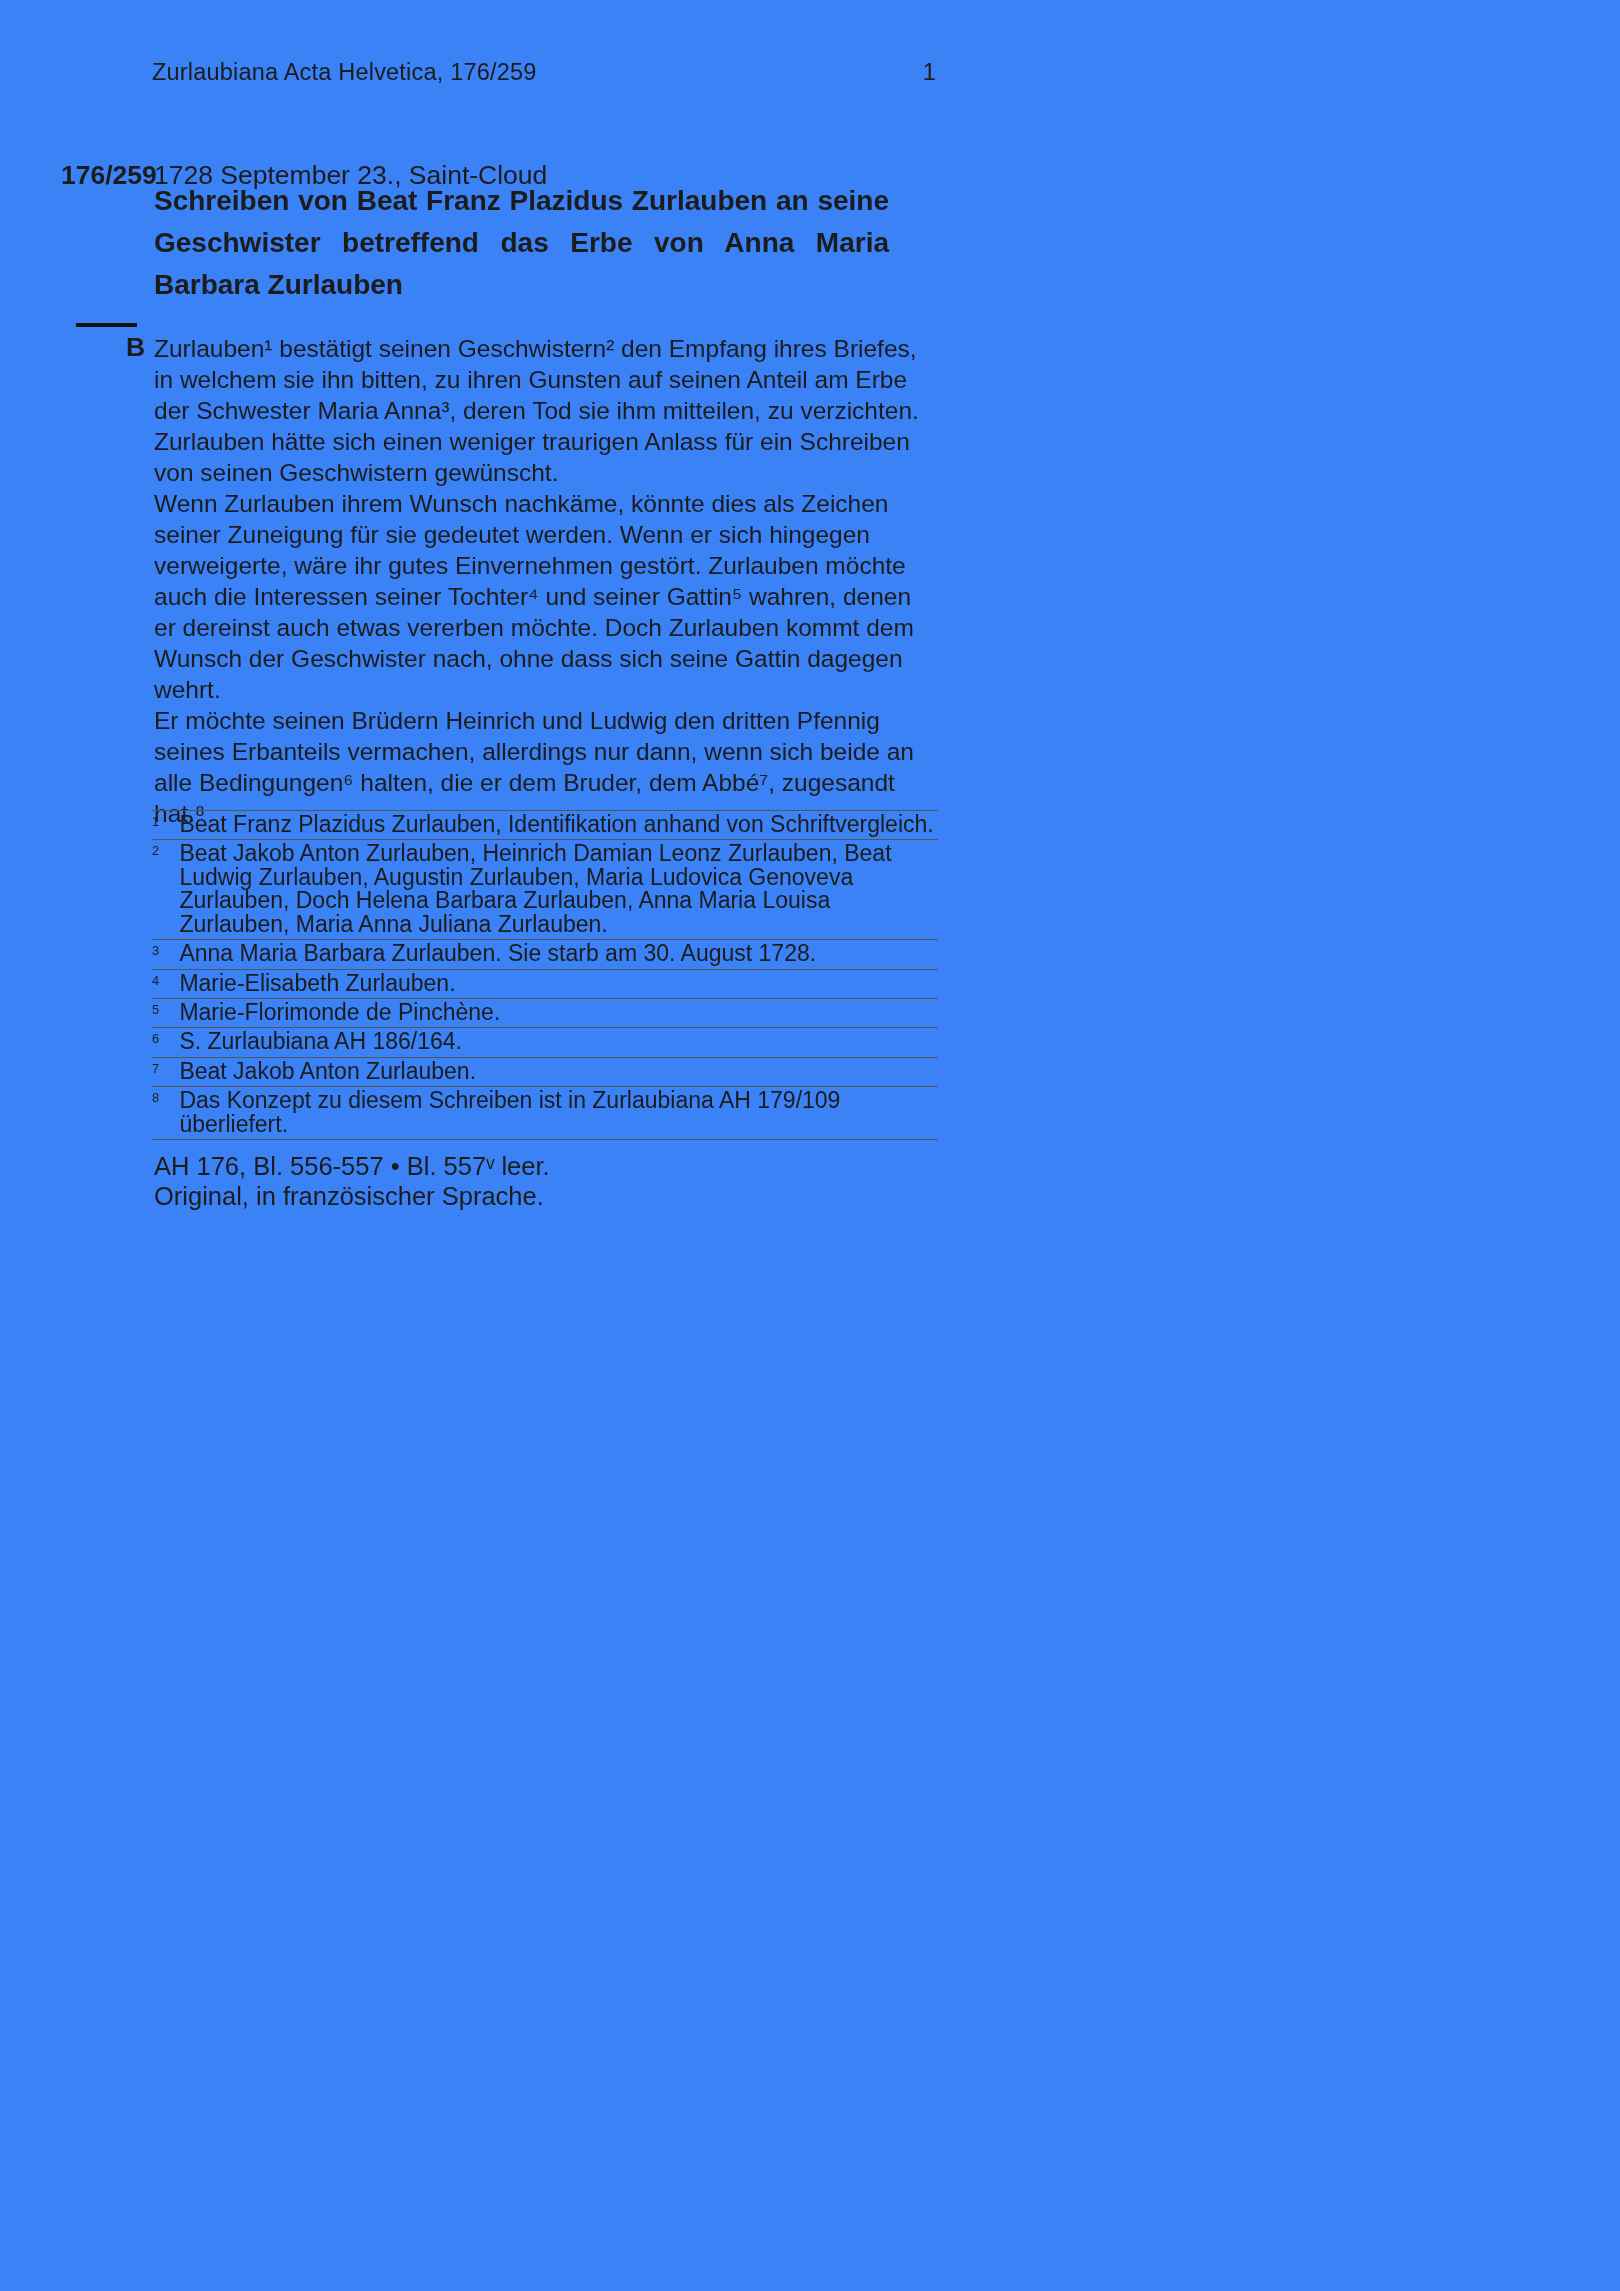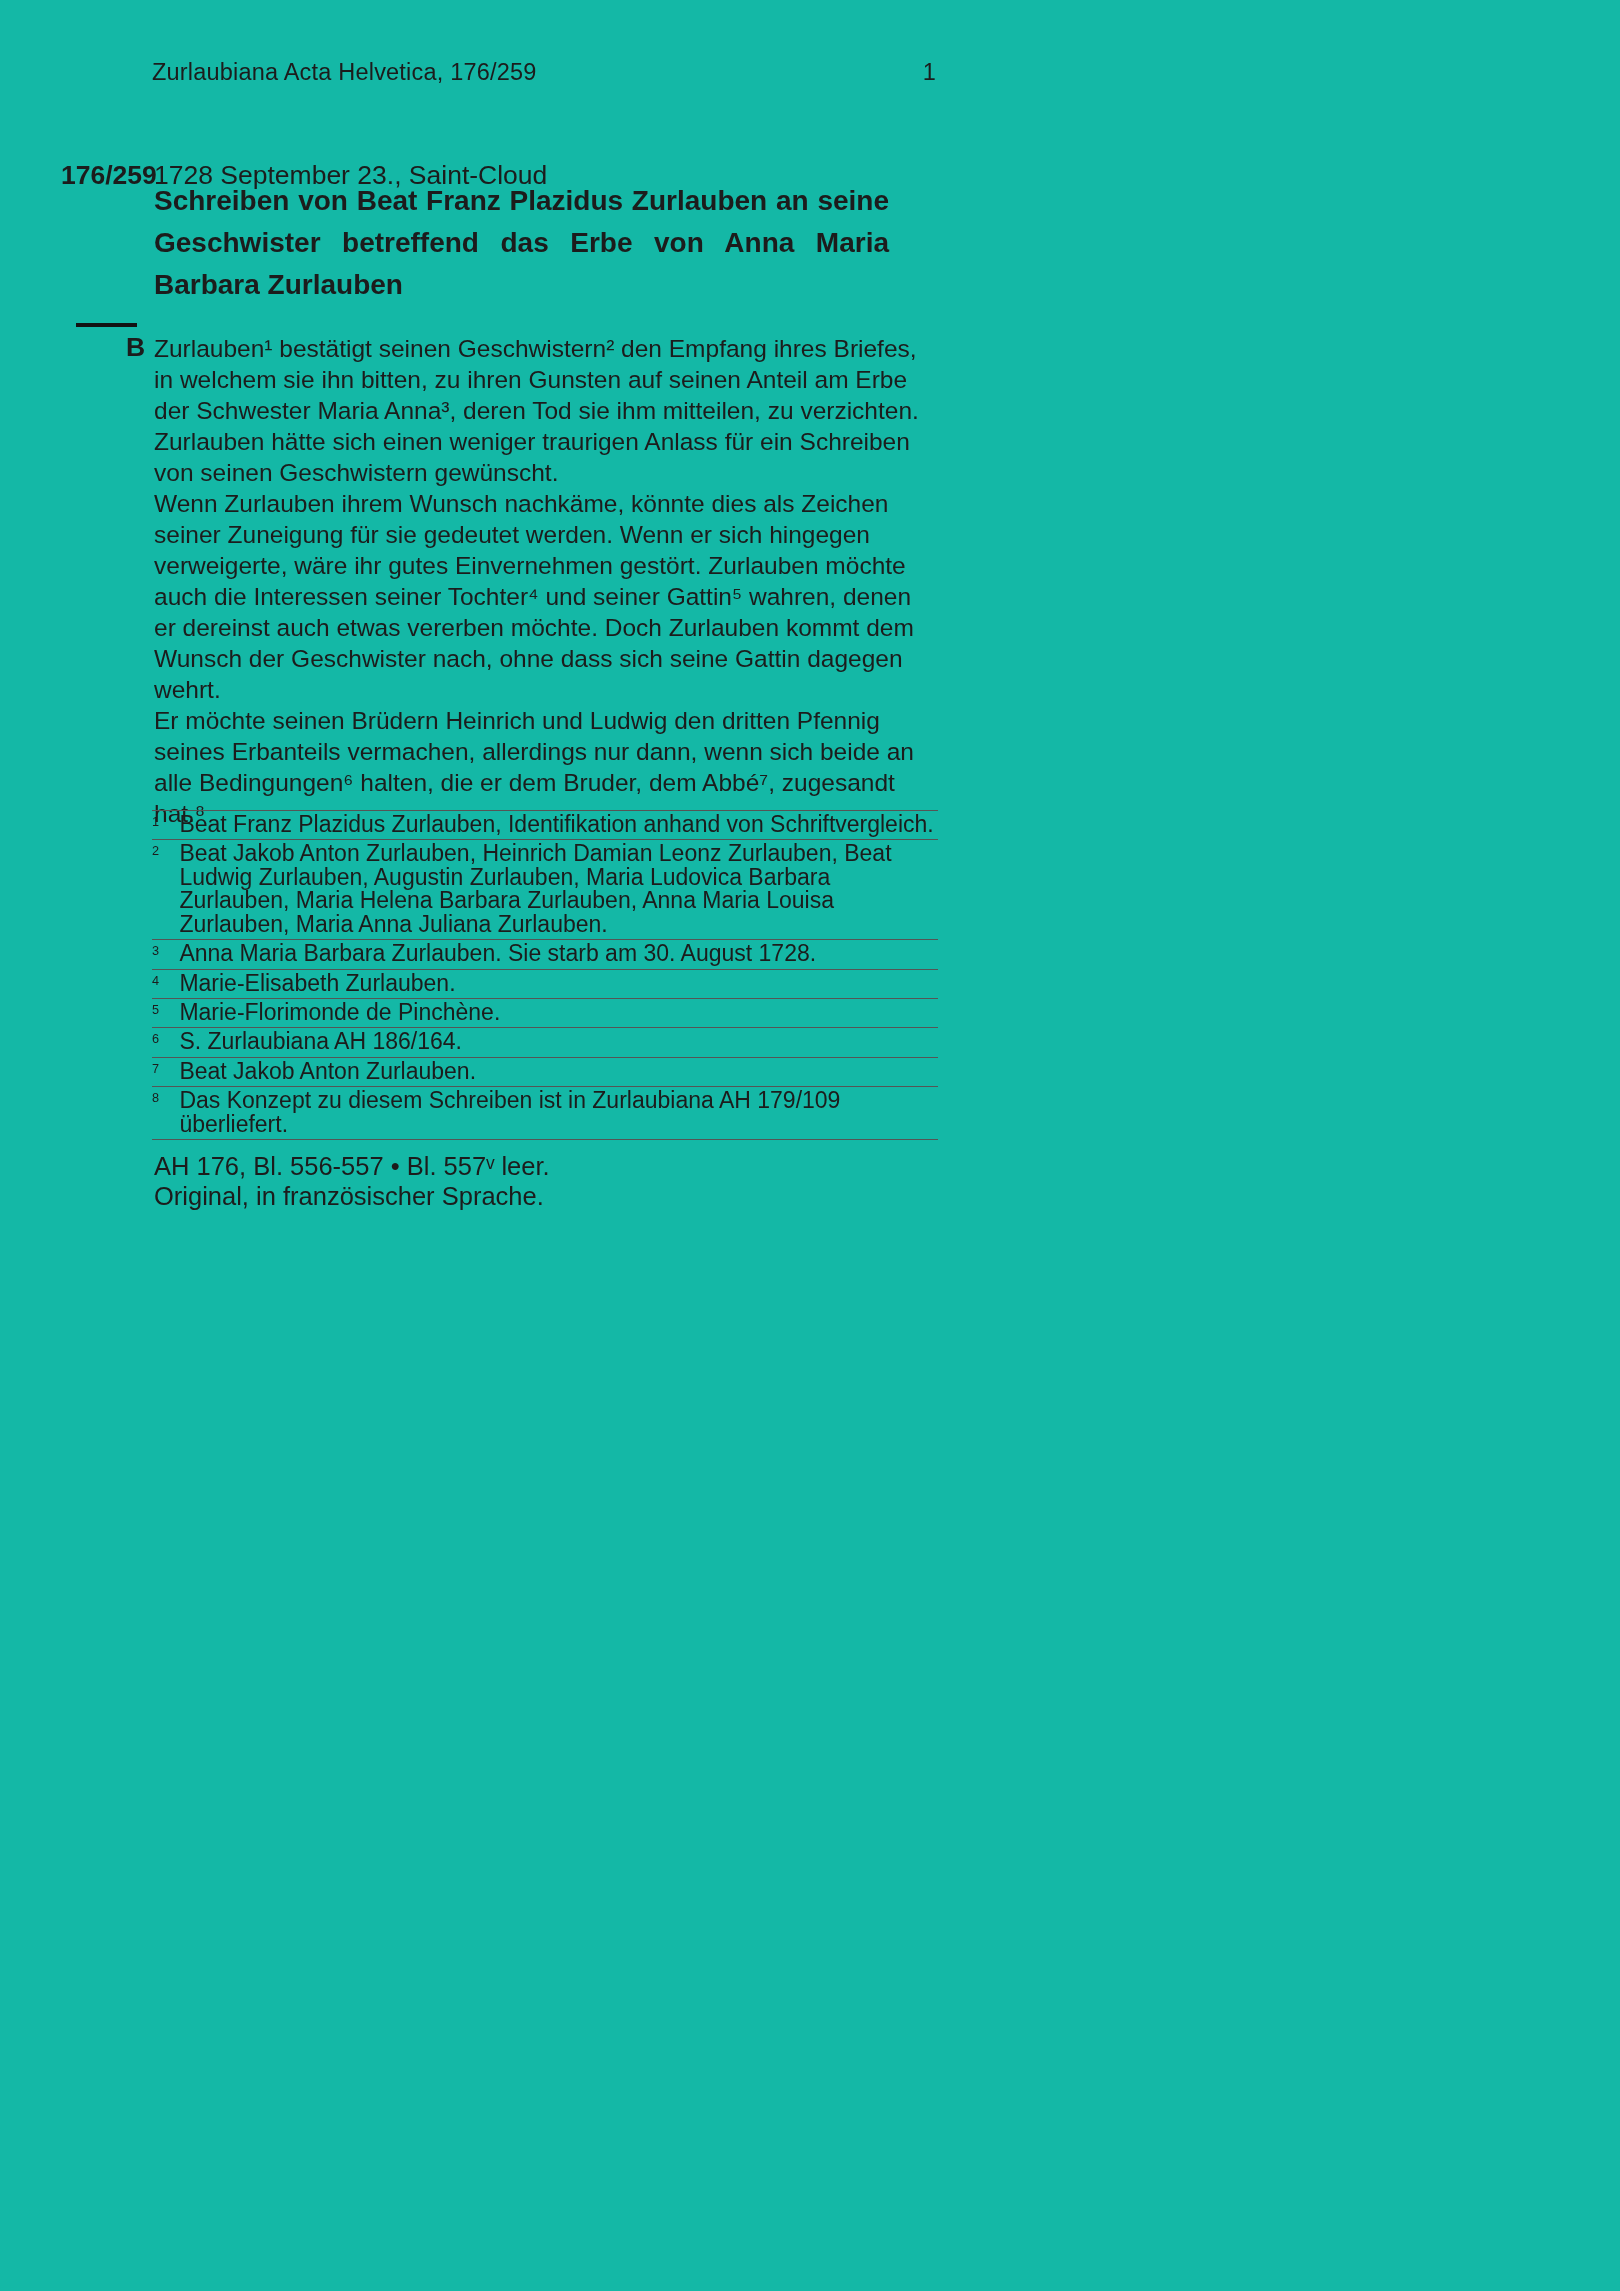--- a/index.html
+++ b/index.html
@@ -1,21 +1,21 @@
 <!DOCTYPE html>
 <html><head>
 <meta charset="utf-8">
 <style>
   * { box-sizing: border-box; }
   html, body { margin: 0; padding: 0; background: #ffffff; }
   .page {
     position: relative;
     width: 1620px;
     height: 2292px;
-    background: #14b8a6;
+    background: #3b82f6;
     font-family: "Liberation Sans", "DejaVu Sans", sans-serif;
     color: #1c1c1c;
     overflow: hidden;
   }
   .running-header {
     position: absolute;
     left: 152px;
     top: 59px;
     width: 784px;
     display: flex;
@@ -131,21 +131,21 @@
   </div>
 
   <div class="notes-area">
     <div class="footnotes">
       <div class="footnote">
         <span class="fn-num">1</span>
         <span class="fn-text">Beat Franz Plazidus Zurlauben, Identifikation anhand von Schriftvergleich.</span>
       </div>
       <div class="footnote">
         <span class="fn-num">2</span>
-        <span class="fn-text">Beat Jakob Anton Zurlauben, Heinrich Damian Leonz Zurlauben, Beat Ludwig Zurlauben, Augustin Zurlauben, Maria Ludovica Barbara Zurlauben, Maria Helena Barbara Zurlauben, Anna Maria Louisa Zurlauben, Maria Anna Juliana Zurlauben.</span>
+        <span class="fn-text">Beat Jakob Anton Zurlauben, Heinrich Damian Leonz Zurlauben, Beat Ludwig Zurlauben, Augustin Zurlauben, Maria Ludovica Genoveva Zurlauben, Doch Helena Barbara Zurlauben, Anna Maria Louisa Zurlauben, Maria Anna Juliana Zurlauben.</span>
       </div>
       <div class="footnote">
         <span class="fn-num">3</span>
         <span class="fn-text">Anna Maria Barbara Zurlauben. Sie starb am 30. August 1728.</span>
       </div>
       <div class="footnote">
         <span class="fn-num">4</span>
         <span class="fn-text">Marie-Elisabeth Zurlauben.</span>
       </div>
       <div class="footnote">

